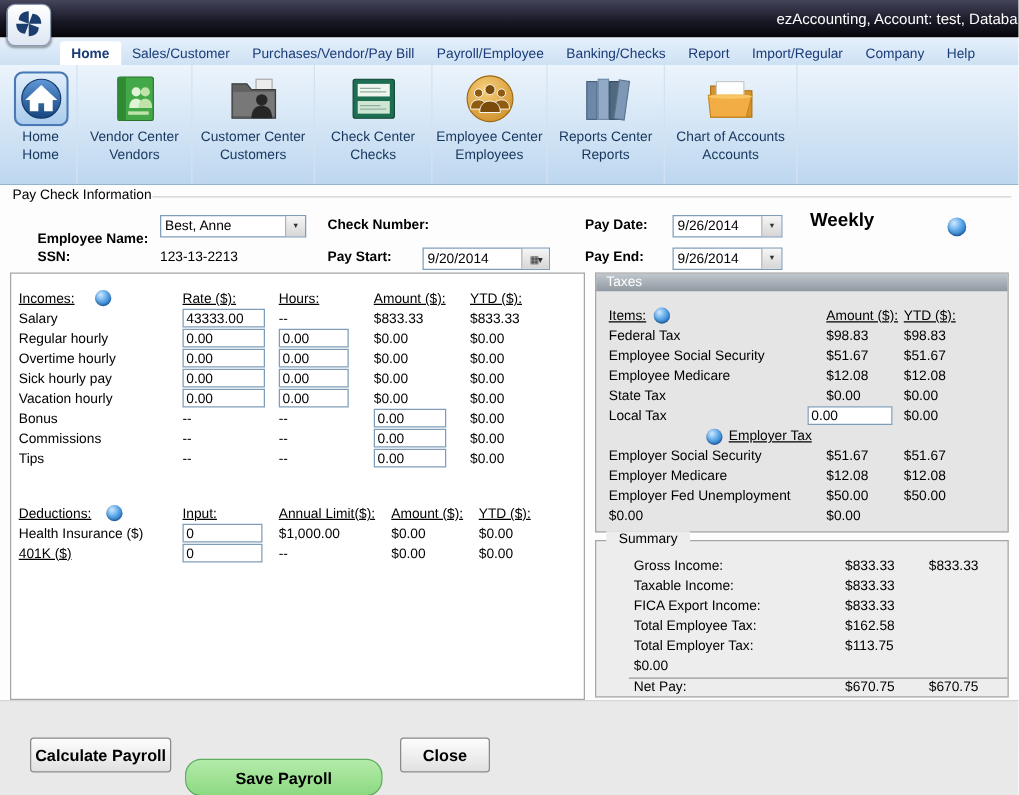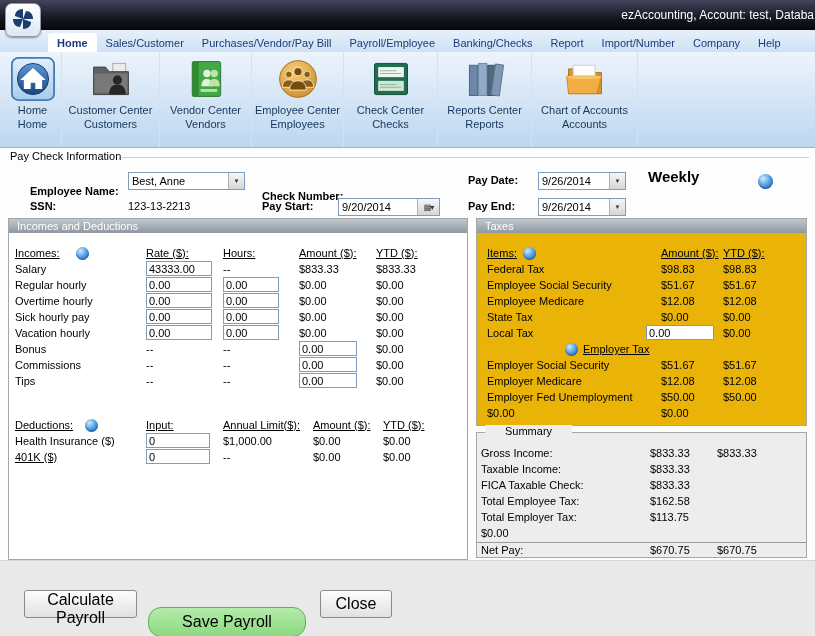--- a/index.html
+++ b/index.html
@@ -46,41 +46,41 @@
 
   .globe { display:inline-block; width:13px; height:13px; border-radius:50%; vertical-align:middle;
     background:radial-gradient(circle at 35% 30%, #cfe9ff, #58a6e8 45%, #1560b2 95%);
     box-shadow:inset 0 -1px 2px rgba(0,0,30,.35); }
   .globe.big { width:15px; height:15px; }
 
   
   .panel { position:absolute; border:1px solid #a6a6a6; }
   .panel-bar { height:14px; background:linear-gradient(#c0c7ce,#8f97a0); color:#fff; padding-left:8px; line-height:14px; }
   .incomes-panel { left:8px; top:70px; width:460px; height:342px; background:#fff; }
-  .taxes-panel { left:476px; top:70px; width:331px; height:208px; background:#eab308; }
+  .taxes-panel { left:476px; top:70px; width:331px; height:208px; background:#e5e5e5; }
   .summary-panel { left:476px; top:284px; width:331px; height:126px; background:#ededed; padding-top:12px; }
-  .summary-legend { position:absolute; top:-8px; left:8px; background:#ededed; padding:0 20px; }
+  .summary-legend { position:absolute; top:-8px; left:8px; background:#ededed; padding:0 10px; }
 
   .inc-row { display:grid; grid-template-columns:131px 77px 76px 77px 1fr; padding-left:6px; height:16px; line-height:15px; align-items:center; }
   .inc-head { margin-top:12px; }
   .ded-head { margin-top:28px; }
   .ded-row { display:grid; grid-template-columns:131px 77px 90px 70px 1fr; padding-left:6px; height:16px; line-height:15px; align-items:center; }
   .tax-row { display:grid; grid-template-columns:174px 62px 1fr; padding-left:10px; height:16px; line-height:15px; align-items:center; }
   .tax-head { margin-top:12px; }
   .tax-emp-head { display:flex; gap:5px; align-items:center; padding-left:88px; height:16px; }
-  .sum-row { display:grid; grid-template-columns:169px 67px 1fr; padding-left:4px; height:16px; line-height:15px; align-items:center; }
+  .sum-row { display:grid; grid-template-columns:169px 67px 1fr; padding-left:4px; height:16px; line-height:15px; align-items:center;margin-left:26px; }
   .netpay-sep { border-top:1px solid #9a9a9a; margin-top:1px; }
 
   .u { text-decoration:underline; }
   .fld { font-family:inherit; font-size:11px; height:15px; border:1px solid #7f9db9; padding:0 2px; background:#fff; }
   .w66{width:66px}.w56{width:56px}.w58{width:58px}.w64{width:64px}.w68{width:68px}
 
   
   .btn { position:absolute; height:28px; border:1px solid #8a8a8a; border-radius:3px;
-    background:linear-gradient(#fdfdfd,#e1e1e1); font-family:inherit; font-size:16px; cursor:pointer; }
+    background:linear-gradient(#fdfdfd,#e1e1e1); font-family:inherit; font-size:13px; cursor:pointer;font-weight:bold; }
   .btn-save { background:linear-gradient(#b4ebaa,#8cd981); border:1px solid #5dae5d; }
 
   .weekly { position:absolute; font-size:15px; font-weight:bold; }
 </style>
 </head>
 <body>
 
 <div class="window">
 
   <div class="titlebar">
@@ -99,21 +99,21 @@
     </span>
   </div>
 
   <div class="menubar">
     <div class="tab active">Home</div>
     <div class="tab">Sales/Customer</div>
     <div class="tab">Purchases/Vendor/Pay Bill</div>
     <div class="tab">Payroll/Employee</div>
     <div class="tab">Banking/Checks</div>
     <div class="tab">Report</div>
-    <div class="tab">Import/Number</div>
+    <div class="tab">Import/Regular</div>
     <div class="tab">Company</div>
     <div class="tab">Help</div>
   </div>
 
   <div class="toolbar">
     <div class="tool" style="width:58px">
       <span class="tool-icon">
         <svg width="44" height="44" viewBox="0 0 48 48">
           <defs>
             <linearGradient id="g-hb" x1="0" y1="0" x2="0" y2="1">
@@ -126,47 +126,62 @@
               </linearGradient>
           </defs>
           <rect x="1" y="1" width="46" height="46" rx="7" fill="url(#g-hb)" stroke="#4a7ab5" stroke-width="2"></rect>
           <circle cx="24" cy="24" r="17" fill="url(#g-hc)" stroke="#123a6b"></circle>
           <path d="M24 12 L38 25 H34 V35 H26.5 V28 H21.5 V35 H14 V25 H10 Z" fill="#fff"></path>
         </svg>
       </span>
       <span class="tool-title">Home</span>
       <span class="tool-sub">Home</span>
     </div>
-    <div class="tool" style="width:98px">
-      <span class="tool-icon">
-        <svg width="44" height="44" viewBox="0 0 48 48">
-          <rect x="26" y="7" width="14" height="16" fill="#ececec" stroke="#a8a8a8"></rect>
-          <path d="M5 11 h13 l4 5 h21 v25 H5 Z" fill="#616161" stroke="#3c3c3c"></path>
-          <rect x="6" y="18" width="36" height="21" fill="#787878"></rect>
-          <circle cx="31" cy="25" r="5" fill="#262626"></circle>
-          <path d="M22 41 c0-8 4-11 9-11 s9 3 9 11 Z" fill="#262626"></path>
-        </svg>
-      </span>
-      <span class="tool-title">Customer Center</span>
-      <span class="tool-sub">Customers</span>
-    </div>
     <div class="tool" style="width:92px">
       <span class="tool-icon">
         <svg width="44" height="44" viewBox="0 0 48 48">
           <rect x="9" y="5" width="31" height="38" rx="2" fill="#43a847" stroke="#27722a"></rect>
           <rect x="9" y="5" width="7" height="38" fill="#2f8a33"></rect>
           <circle cx="25" cy="18" r="4" fill="#e2f4d8"></circle>
           <circle cx="33" cy="18" r="4" fill="#bfe3a8"></circle>
           <path d="M19 32 c0-6 3-8 6-8 s6 2 6 8 Z" fill="#e2f4d8"></path>
           <path d="M27 32 c0-6 3-8 6-8 s6 2 6 8 Z" fill="#bfe3a8"></path>
           <rect x="18" y="35" width="18" height="3" fill="#bfe3a8"></rect>
         </svg>
       </span>
       <span class="tool-title">Vendor Center</span>
       <span class="tool-sub">Vendors</span>
+    </div>
+    <div class="tool" style="width:98px">
+      <span class="tool-icon">
+        <svg width="44" height="44" viewBox="0 0 48 48">
+          <rect x="26" y="7" width="14" height="16" fill="#ececec" stroke="#a8a8a8"></rect>
+          <path d="M5 11 h13 l4 5 h21 v25 H5 Z" fill="#616161" stroke="#3c3c3c"></path>
+          <rect x="6" y="18" width="36" height="21" fill="#787878"></rect>
+          <circle cx="31" cy="25" r="5" fill="#262626"></circle>
+          <path d="M22 41 c0-8 4-11 9-11 s9 3 9 11 Z" fill="#262626"></path>
+        </svg>
+      </span>
+      <span class="tool-title">Customer Center</span>
+      <span class="tool-sub">Customers</span>
+    </div>
+    <div class="tool" style="width:94px">
+      <span class="tool-icon">
+        <svg width="44" height="44" viewBox="0 0 48 48">
+          <rect x="6" y="7" width="36" height="34" rx="2" fill="#1d6e52" stroke="#0d4631"></rect>
+          <rect x="10" y="11" width="28" height="11" fill="#eef6ee"></rect>
+          <line x1="12" y1="15" x2="30" y2="15" stroke="#8fb0a0"></line>
+          <line x1="12" y1="18" x2="35" y2="18" stroke="#8fb0a0"></line>
+          <rect x="10" y="26" width="28" height="11" fill="#cfe6d2"></rect>
+          <line x1="12" y1="30" x2="30" y2="30" stroke="#8fb0a0"></line>
+          <line x1="12" y1="33" x2="35" y2="33" stroke="#8fb0a0"></line>
+        </svg>
+      </span>
+      <span class="tool-title">Check Center</span>
+      <span class="tool-sub">Checks</span>
     </div>
     <div class="tool" style="width:92px">
       <span class="tool-icon">
         <svg width="44" height="44" viewBox="0 0 48 48">
           <defs>
               <radialGradient id="g-ec" cx="0.4" cy="0.3" r="0.9">
                 <stop offset="0" stop-color="#f7cf7a"></stop>
                 <stop offset="1" stop-color="#c8861e"></stop>
               </radialGradient>
             </defs>
@@ -178,35 +193,20 @@
           <circle cx="24" cy="16" r="4.4" fill="#7a4c0c" stroke="#fff" stroke-width="0.8"></circle>
           <path d="M15 36 c0-7 4-10 9-10 s9 3 9 10 Z" fill="#7a4c0c" stroke="#fff" stroke-width="0.8"></path>
         </svg>
       </span>
       <span class="tool-title">Employee Center</span>
       <span class="tool-sub">Employees</span>
     </div>
     <div class="tool" style="width:94px">
       <span class="tool-icon">
         <svg width="44" height="44" viewBox="0 0 48 48">
-          <rect x="6" y="7" width="36" height="34" rx="2" fill="#1d6e52" stroke="#0d4631"></rect>
-          <rect x="10" y="11" width="28" height="11" fill="#eef6ee"></rect>
-          <line x1="12" y1="15" x2="30" y2="15" stroke="#8fb0a0"></line>
-          <line x1="12" y1="18" x2="35" y2="18" stroke="#8fb0a0"></line>
-          <rect x="10" y="26" width="28" height="11" fill="#cfe6d2"></rect>
-          <line x1="12" y1="30" x2="30" y2="30" stroke="#8fb0a0"></line>
-          <line x1="12" y1="33" x2="35" y2="33" stroke="#8fb0a0"></line>
-        </svg>
-      </span>
-      <span class="tool-title">Check Center</span>
-      <span class="tool-sub">Checks</span>
-    </div>
-    <div class="tool" style="width:94px">
-      <span class="tool-icon">
-        <svg width="44" height="44" viewBox="0 0 48 48">
           <rect x="7" y="9" width="9" height="33" fill="#6c87a8" stroke="#46627f"></rect>
           <rect x="17" y="7" width="9" height="35" fill="#93aac6" stroke="#6c87a8"></rect>
           <rect x="27" y="9" width="9" height="33" fill="#51697f" stroke="#394d61"></rect>
           <rect x="33" y="8" width="9" height="34" transform="rotate(8 37 25)" fill="#7e97b5" stroke="#5a748f"></rect>
         </svg>
       </span>
       <span class="tool-title">Reports Center</span>
       <span class="tool-sub">Reports</span>
     </div>
     <div class="tool" style="width:106px">
@@ -227,21 +227,21 @@
     <div class="bottom-strip"></div>
 
     <span class="abs" style="left:10px; top:2px;">Pay Check Information</span>
     <span class="section-line"></span>
 
     <span class="abs blabel" style="left:30px; top:26px;margin-top:11px;">Employee Name:</span>
     <div class="dd" style="left:128px; top:24px; width:117px;">
       <span class="dd-text">Best, Anne</span>
       <span class="dd-btn">▼</span>
     </div>
-    <span class="abs blabel" style="left:262px; top:42px;">Check Number:</span>
+    <span class="abs blabel" style="left:262px; top:26px;">Check Number:</span>
     <input class="ghost-input" style="left: 352px; top: 24px; width: 90px;" value="">
     <span class="abs blabel" style="left:468px; top:26px;">Pay Date:</span>
     <div class="dd" style="left:538px; top:24px; width:88px;">
       <span class="dd-text">9/26/2014</span>
       <span class="dd-btn">▼</span>
     </div>
     <span class="weekly" style="left:648px; top:20px;">Weekly</span>
     <span class="globe big abs" style="left:758px; top:26px;"></span>
 
     <span class="abs blabel" style="left:30px; top:52px;">SSN:</span>
@@ -251,21 +251,20 @@
       <span class="dd-text">9/20/2014</span>
       <span class="dd-btn wide">▦▾</span>
     </div>
     <span class="abs blabel" style="left:468px; top:52px;">Pay End:</span>
     <div class="dd" style="left:538px; top:50px; width:88px;">
       <span class="dd-text">9/26/2014</span>
       <span class="dd-btn">▼</span>
     </div>
 
     <div class="panel incomes-panel">
-      <div class="panel-bar">Incomes and Deductions</div>
 
       <div class="inc-row inc-head">
         <span><span class="u">Incomes:</span><span class="globe" style="margin-left:16px"></span></span>
         <span class="u">Rate ($):</span>
         <span class="u">Hours:</span>
         <span class="u">Amount ($):</span>
         <span class="u">YTD ($):</span>
       </div>
 
       <div class="inc-row">
@@ -416,21 +415,21 @@
         <span>Gross Income:</span>
         <span>$833.33</span>
         <span>$833.33</span>
       </div>
       <div class="sum-row">
         <span>Taxable Income:</span>
         <span>$833.33</span>
         <span></span>
       </div>
       <div class="sum-row">
-        <span>FICA Taxable Check:</span>
+        <span>FICA Export Income:</span>
         <span>$833.33</span>
         <span></span>
       </div>
       <div class="sum-row">
         <span>Total Employee Tax:</span>
         <span>$162.58</span>
         <span></span>
       </div>
       <div class="sum-row">
         <span>Total Employer Tax:</span>

